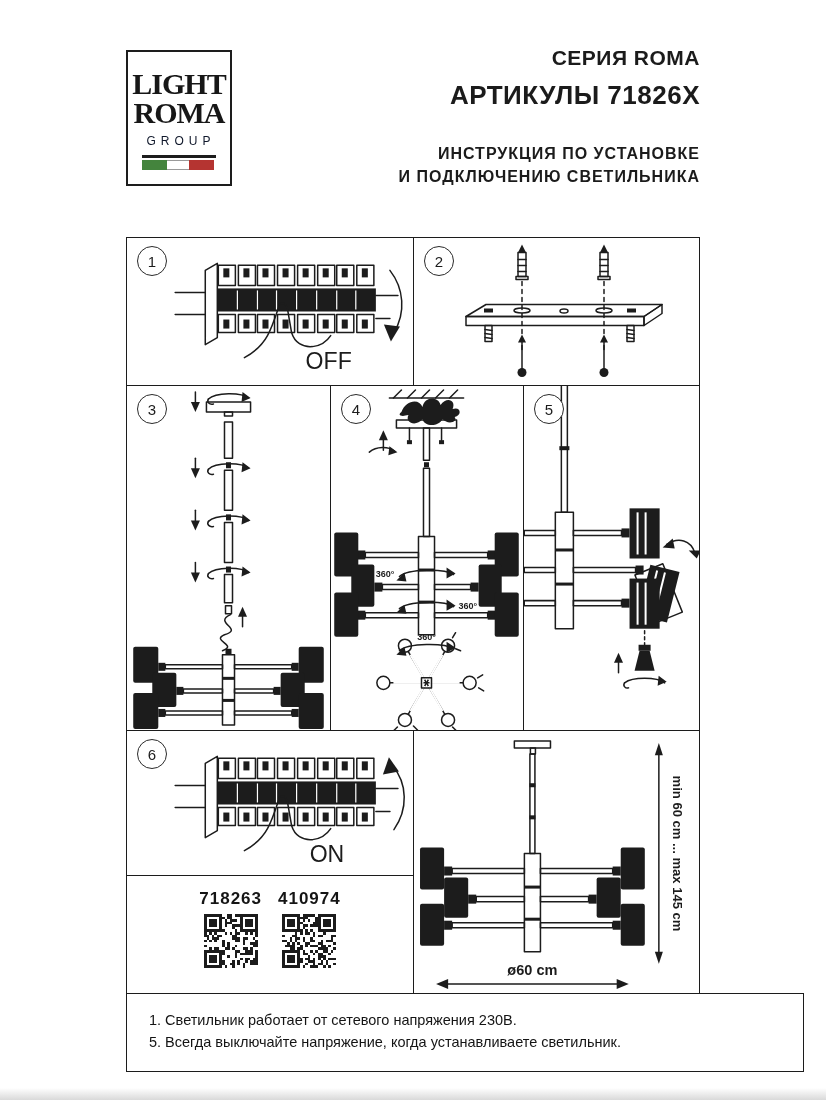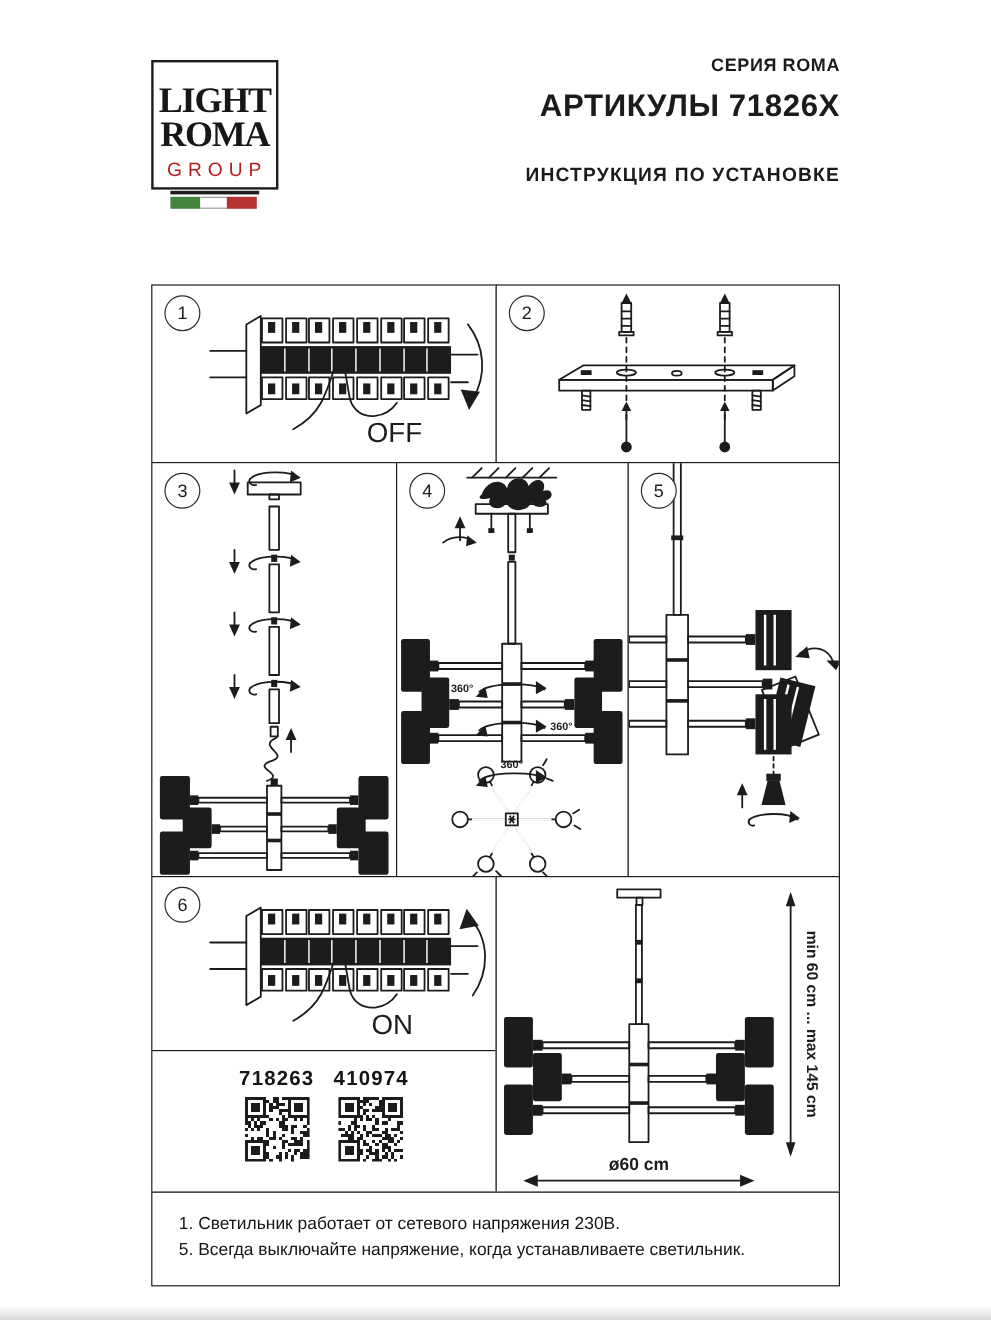--- a/index.html
+++ b/index.html
@@ -1,32 +1,32 @@
 <!DOCTYPE html>
 <html><head>
 <meta charset="utf-8">
 <style>
   html,body{margin:0;padding:0;background:#fff;}
   .page{position:relative;width:826px;height:1100px;background:#fff;overflow:hidden;
         font-family:"Liberation Sans",sans-serif;color:#1c1c1c;}
   
-  .logo{position:absolute;left:126px;top:50px;width:106px;height:108px;
+  .logo{position:absolute;left:126px;top:50px;width:106px;height:136px;
         border:2px solid #1d1d1d;box-sizing:border-box;text-align:center;background:#fff;}
   .logo-word{font-family:"Liberation Serif",serif;font-weight:bold;font-size:30px;
         line-height:0.95;letter-spacing:-1px;color:#171717;}
   .logo-top{margin-top:18px;}
-  .logo-group{margin-top:7px;font-size:16px;letter-spacing:5px;color:#b91c1c;padding-left:4px;}
+  .logo-group{margin-top:7px;font-size:12px;letter-spacing:5px;color:#0f172a;padding-left:4px;}
   .flag{width:74px;margin:7px auto 0;border-top:3px solid #1d1d1d;padding-top:2px;
         display:flex;height:10px;box-sizing:content-box;}
   .flag>div{height:10px;}
   .flag-green{width:25px;}
   .flag-white{width:22px;background:#fff;border-top:1px solid #9a9a9a;border-bottom:1px solid #9a9a9a;box-sizing:border-box;}
   .flag-red{width:25px;}
   .header{position:absolute;right:126px;top:46px;text-align:right;font-weight:bold;color:#1b1b1b;}
-  .h-series{font-size:15px;letter-spacing:0.5px;}
+  .h-series{font-size:21px;letter-spacing:0.5px;}
   .h-articles{font-size:26px;margin-top:10px;letter-spacing:0.5px;}
   .h-title{margin-top:31px;font-size:16px;line-height:1.45;letter-spacing:1px;}
   
   .grid{position:absolute;left:126px;top:237px;width:574px;height:835px;}
   .panel{position:absolute;border:1.7px solid #1c1c1c;box-sizing:border-box;background:#fff;}
   .num{position:absolute;top:8px;left:10px;width:28px;height:28px;border:1.4px solid #2b2b2b;
        border-radius:50%;display:flex;align-items:center;justify-content:center;
        font-size:15px;color:#1c1c1c;background:#fff;z-index:2;}
   .diagram{position:absolute;left:0;top:0;width:100%;height:100%;}
   svg .ln{stroke:#1c1c1c;fill:none;stroke-width:1.5;stroke-linecap:round;stroke-linejoin:round;}
@@ -79,20 +79,21 @@
       <div class="flag-white"></div>
       <div class="flag-red" style="background: rgb(181, 52, 49);"></div>
     </div>
   </div>
 
   <div class="header">
     <div class="h-series">СЕРИЯ ROMA</div>
     <div class="h-articles">АРТИКУЛЫ 71826X</div>
     <div class="h-title">
       <div>ИНСТРУКЦИЯ ПО УСТАНОВКЕ</div>
+      <div>И ПОДКЛЮЧЕНИЮ СВЕТИЛЬНИКА</div>
     </div>
   </div>
 
   <div class="grid">
 
     <div class="panel" style="left:0;top:0;width:288px;height:149px;">
       <div class="num">1</div>
       <svg class="diagram" viewBox="0 0 285 146">
         <polygon class="ln" points="78,32 90,25 90,99 78,106"></polygon>
         <line class="ln" x1="48" y1="54" x2="78" y2="54"></line>
@@ -942,21 +943,21 @@
           <polygon class="fl" points="244,232 240,220 248,220"></polygon>
         <text transform="rotate(90 258 122)" x="258" y="122" text-anchor="middle" font-size="13">min 60 cm ... max 145 cm</text>
 
         <text x="118" y="243" text-anchor="middle" font-size="14.5">ø60 cm</text>
         <line class="ln" x1="34" y1="252" x2="202" y2="252"></line>
         <polygon class="fl" points="22,252 34,247 34,257"></polygon>
           <polygon class="fl" points="214,252 202,247 202,257"></polygon>
       </svg>
     </div>
 
-    <div class="panel" style="left:0;top:756px;width:574px;height:79px;">
+    <div class="panel" style="left:0;top:756px;width:678px;height:79px;">
       <div class="notes">
         <div>1. Светильник работает от сетевого напряжения 230В.</div>
         <div>5. Всегда выключайте напряжение, когда устанавливаете светильник.</div>
       </div>
     </div>
 
   </div>
 
   <div class="page-bottom-edge"></div>
 </div>

